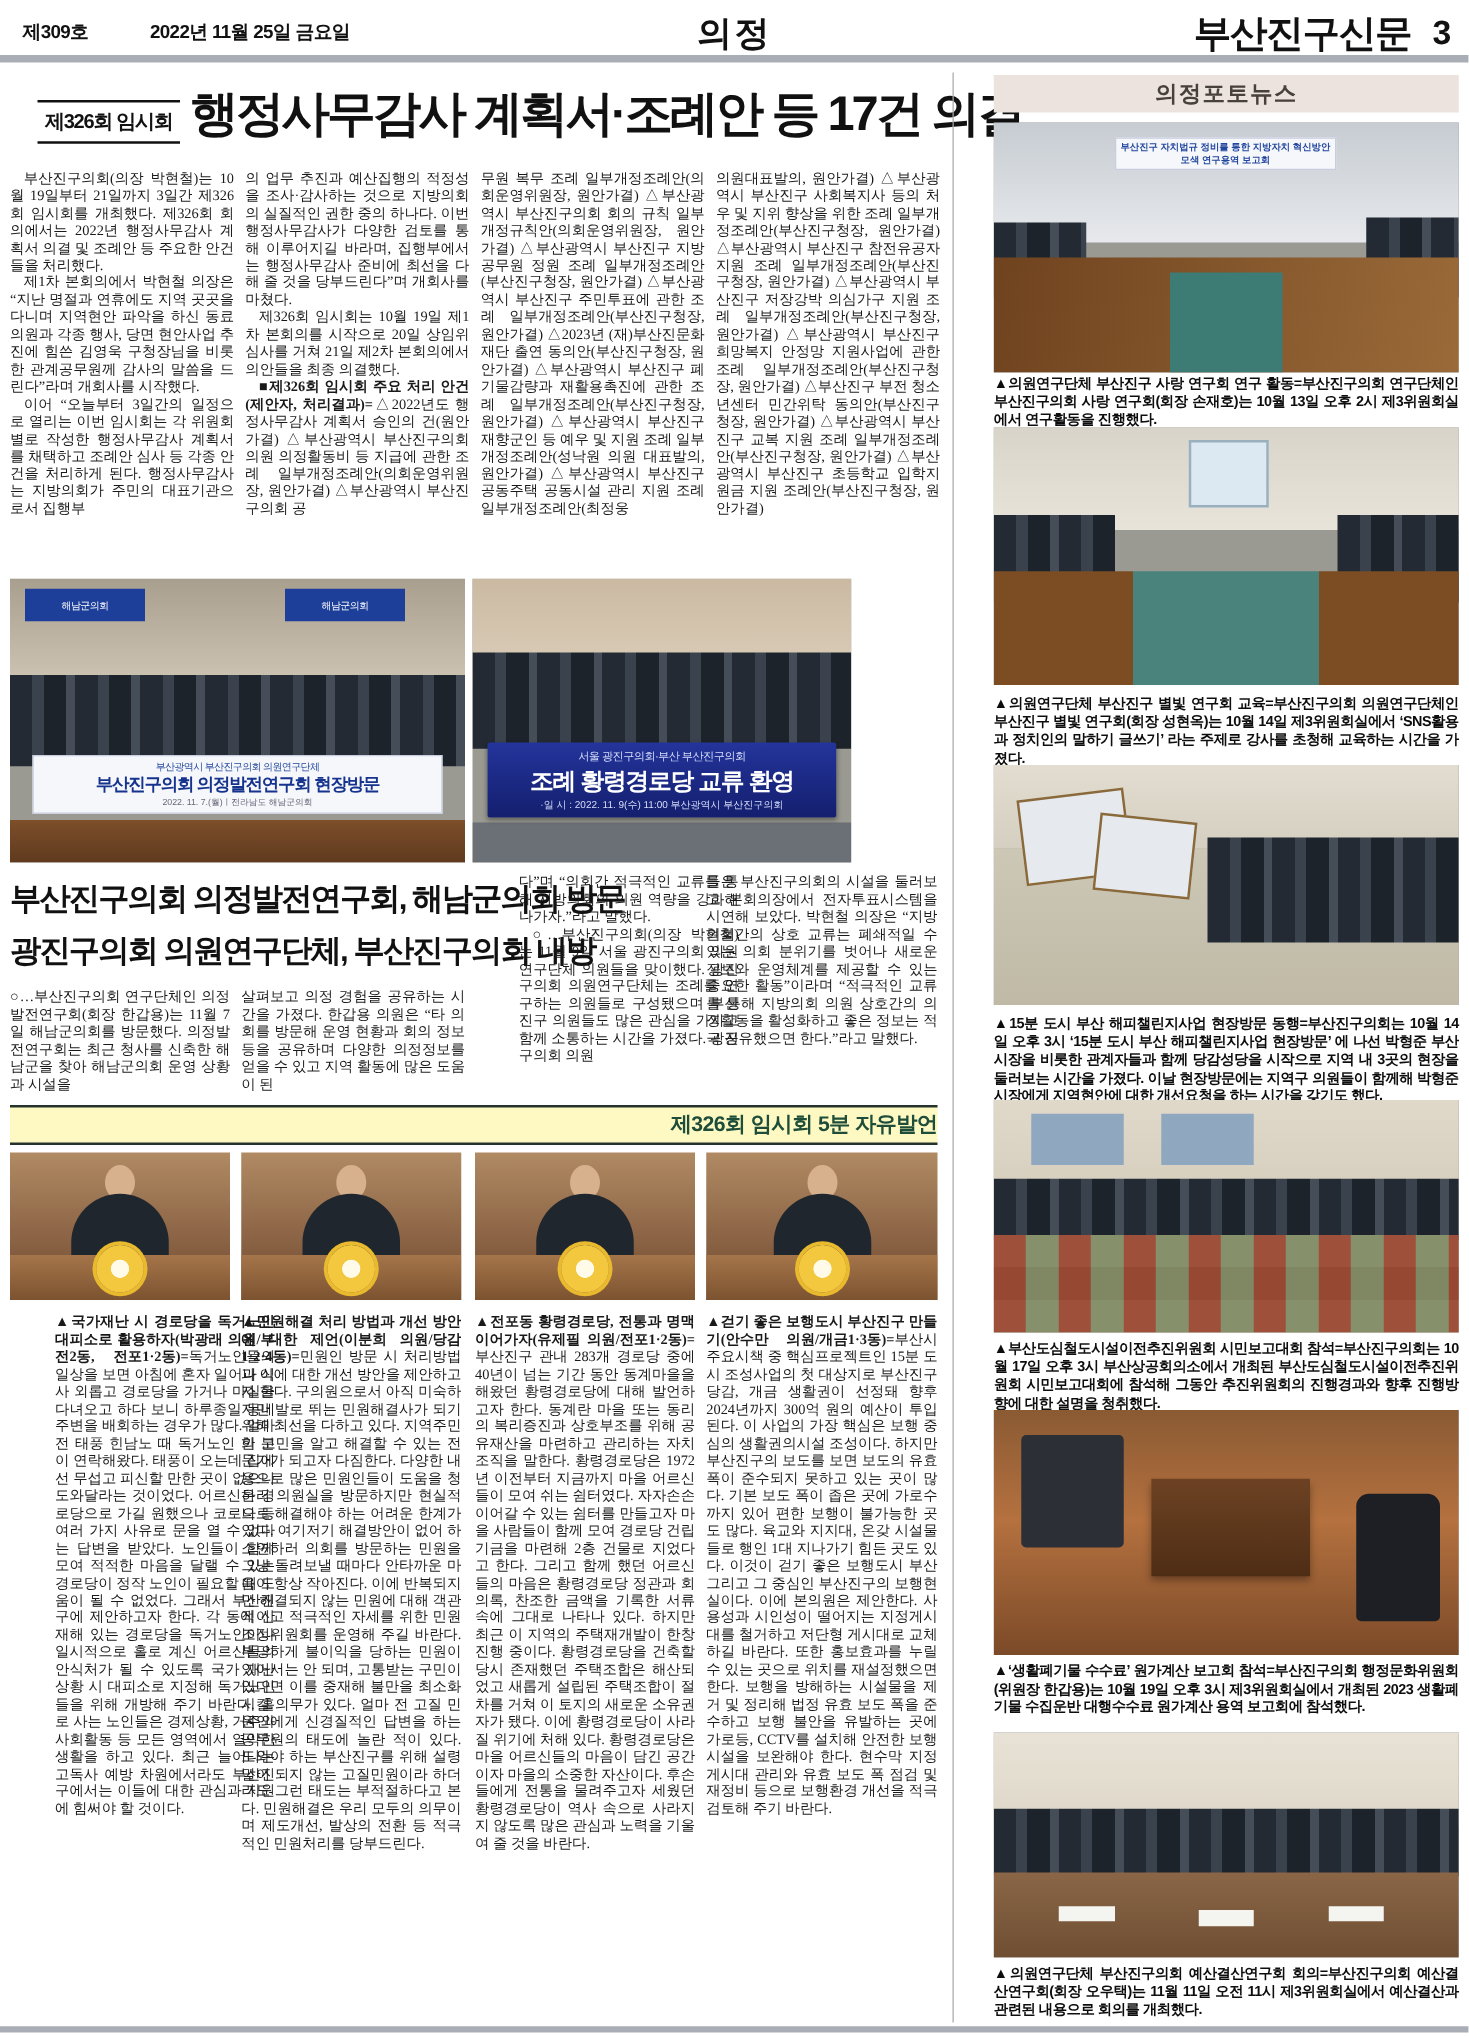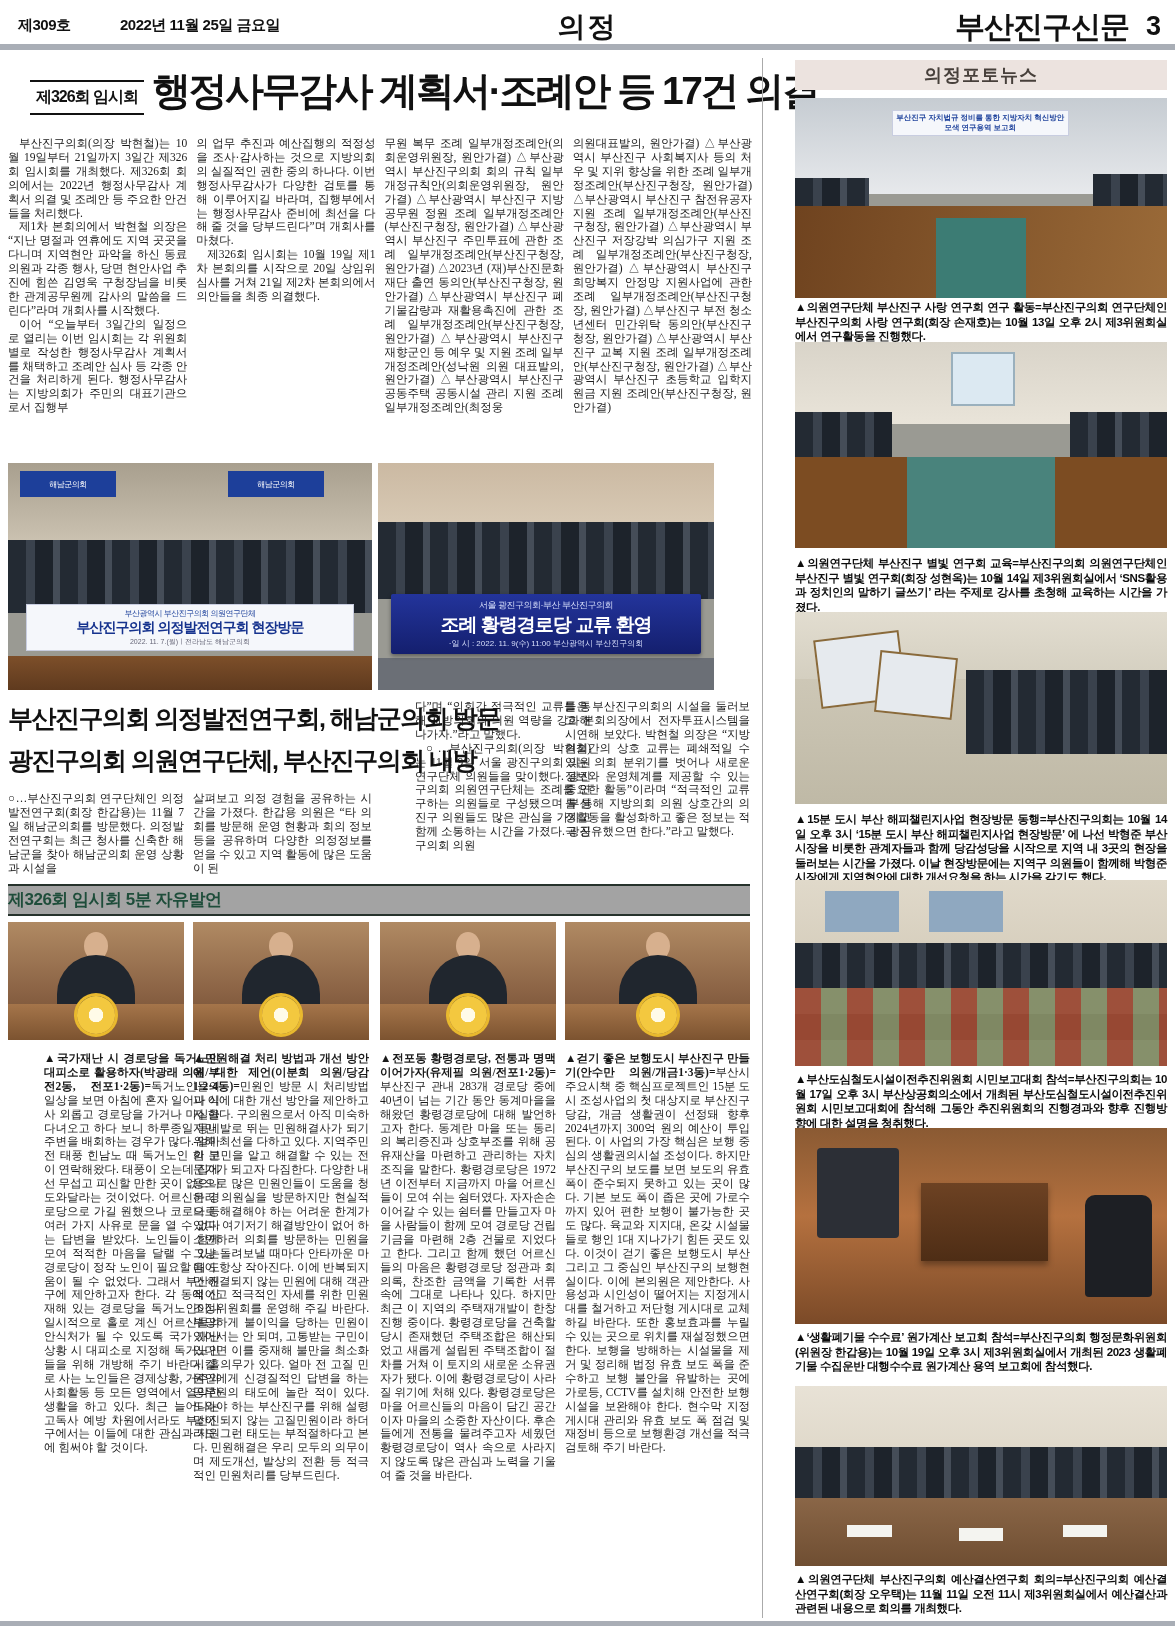--- a/index.html
+++ b/index.html
@@ -18,22 +18,22 @@
   .headline{font-size:39px;font-weight:bold;letter-spacing:-2.5px;white-space:nowrap;}
   .bodycol{font-size:11.5px;line-height:13.9px;text-align:justify;overflow:hidden;
            font-family:"Liberation Serif",serif;color:#191919;}
   .bodycol p{margin:0;text-indent:11px;}
   .bodycol p.noind{text-indent:0;}
   .cols{display:flex;gap:9px;}
   .cols>div{flex:1;}
   
   .mid-h{font-size:25px;font-weight:bold;letter-spacing:-1.5px;white-space:nowrap;}
   
-  .secbar{background:#a3a3a3;border-top:2px solid #26322c;border-bottom:2px solid #26322c;
-          text-align:left;font-weight:bold;font-size:17px;color:#1e4d3a;letter-spacing:-0.5px;}
+  .secbar{background:#fef9c3;border-top:2px solid #26322c;border-bottom:2px solid #26322c;
+          text-align:right;font-weight:bold;font-size:17px;color:#1e4d3a;letter-spacing:-0.5px;}
   
   .side-title{background:#ece3df;text-align:center;font-weight:bold;font-size:18px;
               color:#47403b;letter-spacing:1px;}
   .caption{font-size:11.5px;font-weight:bold;line-height:14.6px;text-align:justify;
            letter-spacing:-0.4px;color:#0d0d0d;}
   
   .ph{position:absolute;overflow:hidden;background:#9a9a93;}
   .zone{position:absolute;left:0;right:0;}
   .people{background-image:repeating-linear-gradient(90deg,#232a33 0 18px,#3a424d 18px 27px,#1d232b 27px 45px,#454d58 45px 52px);}
   .screen{position:absolute;background:#1d3f9a;color:#fff;font-size:8px;display:flex;
@@ -73,20 +73,21 @@
 
   <div class="abs cols" style="left:8px;top:137px;width:744px;height:322px;">
     <div class="bodycol">
       <p>부산진구의회(의장 박현철)는 10월 19일부터 21일까지 3일간 제326회 임시회를 개최했다. 제326회 회의에서는 2022년 행정사무감사 계획서 의결 및 조례안 등 주요한 안건들을 처리했다.</p>
       <p>제1차 본회의에서 박현철 의장은 “지난 명절과 연휴에도 지역 곳곳을 다니며 지역현안 파악을 하신 동료 의원과 각종 행사, 당면 현안사업 추진에 힘쓴 김영욱 구청장님을 비롯한 관계공무원께 감사의 말씀을 드린다”라며 개회사를 시작했다.</p>
       <p>이어 “오늘부터 3일간의 일정으로 열리는 이번 임시회는 각 위원회별로 작성한 행정사무감사 계획서를 채택하고 조례안 심사 등 각종 안건을 처리하게 된다. 행정사무감사는 지방의회가 주민의 대표기관으로서 집행부</p>
     </div>
     <div class="bodycol">
       <p class="noind">의 업무 추진과 예산집행의 적정성을 조사·감사하는 것으로 지방의회의 실질적인 권한 중의 하나다. 이번 행정사무감사가 다양한 검토를 통해 이루어지길 바라며, 집행부에서는 행정사무감사 준비에 최선을 다해 줄 것을 당부드린다”며 개회사를 마쳤다.</p>
       <p>제326회 임시회는 10월 19일 제1차 본회의를 시작으로 20일 상임위 심사를 거쳐 21일 제2차 본회의에서 의안들을 최종 의결했다.</p>
+      <p><b>■제326회 임시회 주요 처리 안건(제안자, 처리결과)=</b><span>△2022년도 행정사무감사 계획서 승인의 건(원안가결) △부산광역시 부산진구의회 의원 의정활동비 등 지급에 관한 조례 일부개정조례안(의회운영위원장, 원안가결) △부산광역시 부산진구의회 공</span></p>
     </div>
     <div class="bodycol">
       <p class="noind">무원 복무 조례 일부개정조례안(의회운영위원장, 원안가결) △부산광역시 부산진구의회 회의 규칙 일부개정규칙안(의회운영위원장, 원안가결) △부산광역시 부산진구 지방공무원 정원 조례 일부개정조례안(부산진구청장, 원안가결) △부산광역시 부산진구 주민투표에 관한 조례 일부개정조례안(부산진구청장, 원안가결) △2023년 (재)부산진문화재단 출연 동의안(부산진구청장, 원안가결) △부산광역시 부산진구 폐기물감량과 재활용촉진에 관한 조례 일부개정조례안(부산진구청장, 원안가결) △부산광역시 부산진구 재향군인 등 예우 및 지원 조례 일부개정조례안(성낙원 의원 대표발의, 원안가결) △부산광역시 부산진구 공동주택 공동시설 관리 지원 조례 일부개정조례안(최정웅</p>
     </div>
     <div class="bodycol">
       <p class="noind">의원대표발의, 원안가결) △부산광역시 부산진구 사회복지사 등의 처우 및 지위 향상을 위한 조례 일부개정조례안(부산진구청장, 원안가결) △부산광역시 부산진구 참전유공자 지원 조례 일부개정조례안(부산진구청장, 원안가결) △부산광역시 부산진구 저장강박 의심가구 지원 조례 일부개정조례안(부산진구청장, 원안가결) △부산광역시 부산진구 희망복지 안정망 지원사업에 관한 조례 일부개정조례안(부산진구청장, 원안가결) △부산진구 부전 청소년센터 민간위탁 동의안(부산진구청장, 원안가결) △부산광역시 부산진구 교복 지원 조례 일부개정조례안(부산진구청장, 원안가결) △부산광역시 부산진구 초등학교 입학지원금 지원 조례안(부산진구청장, 원안가결)</p>
     </div>
   </div>
 
   <div class="ph" style="left:8px;top:463px;width:364px;height:227px;">
@@ -99,21 +100,21 @@
       </div>
     <div class="zone people" style="top:34%;height:32%;"></div>
     <div class="zone" style="bottom:0;height:15%;background:linear-gradient(#7d4f2a,#5f3a1e);"></div>
     <div class="banner-white" style="left:5%;right:5%;bottom:17%;">
       <div class="bw-top">부산광역시 부산진구의회 의원연구단체</div>
       <div class="bw-main">부산진구의회 의정발전연구회 현장방문</div>
       <div class="bw-sub">2022. 11. 7.(월)ㅣ전라남도 해남군의회</div>
     </div>
   </div>
 
-  <div class="ph" style="left:378px;top:463px;width:336px;height:227px;">
+  <div class="ph" style="left:378px;top:463px;width:303px;height:227px;">
     <div class="zone" style="top:0;height:38%;background:linear-gradient(#cbb9a2,#ddd0bc);"></div>
     <div class="zone people" style="top:26%;height:34%;"></div>
     <div class="zone" style="bottom:0;height:14%;background:#6b6f76;"></div>
     <div class="banner-blue" style="left:4%;right:4%;bottom:16%;">
       <div class="bb-top">서울 광진구의회·부산 부산진구의회</div>
       <div class="bb-main">조례 황령경로당 교류 환영</div>
       <div class="bb-sub">·일 시 : 2022. 11. 9(수) 11:00   부산광역시 부산진구의회</div>
     </div>
   </div>
 

